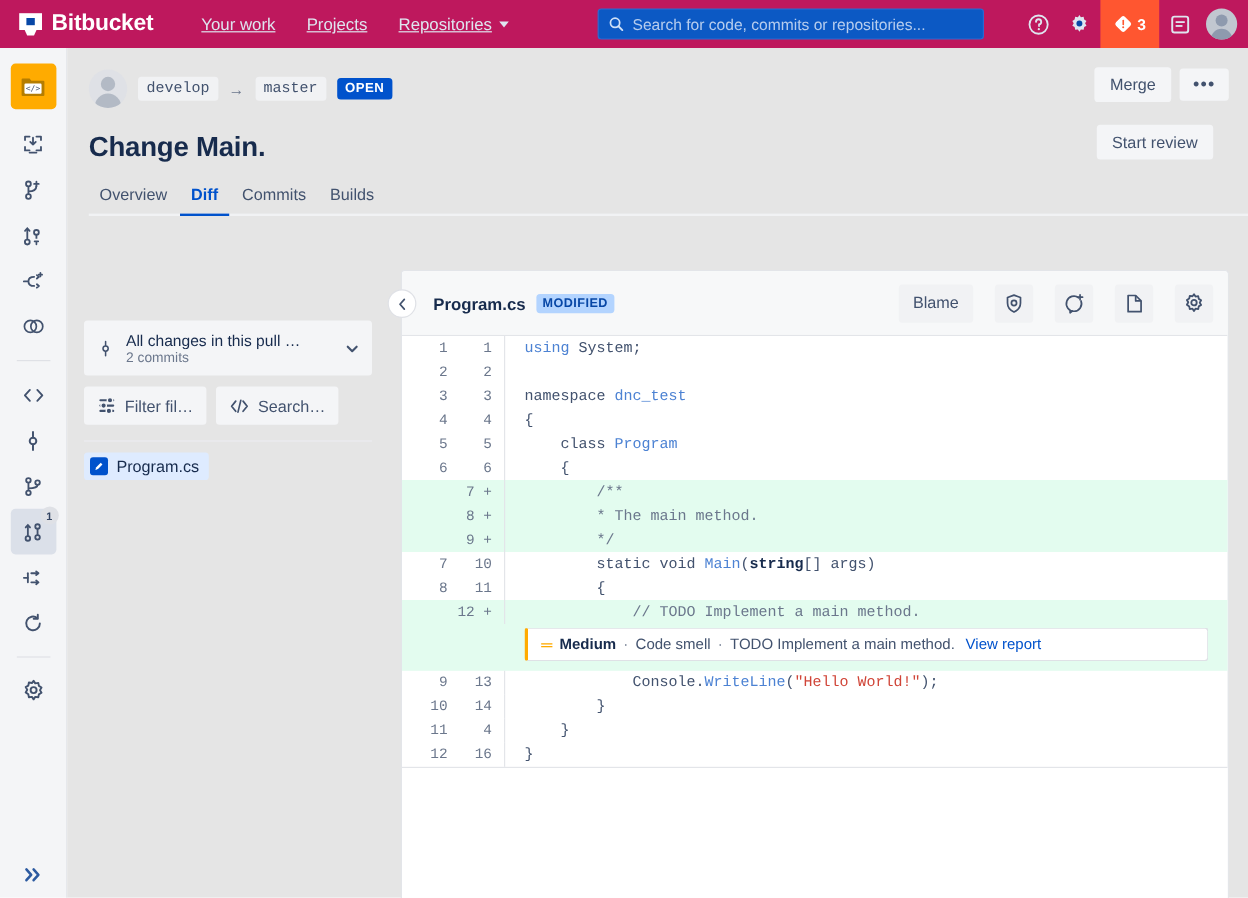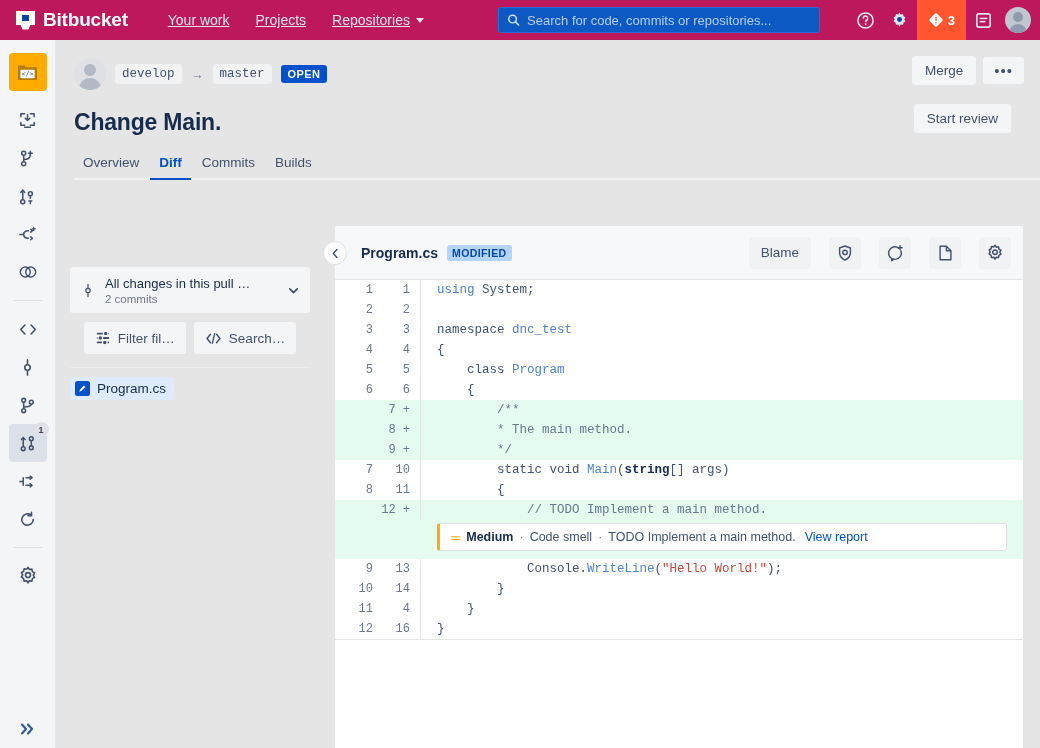--- a/index.html
+++ b/index.html
@@ -106,21 +106,21 @@
 
   
   .filterpane { position:absolute; left:14px; top:227px; width:240px; }
   .changes-select {
     background:#f4f5f7; border-radius:3px; height:46px; display:flex; align-items:center;
     padding:0 10px; gap:9px; cursor:pointer;
   }
   .cs-text { flex:1; min-width:0; }
   .cs-title { font-size:13px; color:#172b4d; white-space:nowrap; overflow:hidden; }
   .cs-sub { font-size:11.5px; color:#6b778c; margin-top:2px; }
-  .filt-row { display:flex; gap:8px; margin-top:9px;justify-content:center; }
+  .filt-row { display:flex; gap:8px; margin-top:9px; }
   .filt-btn {
     background:#f4f5f7; border:none; border-radius:3px; display:flex; align-items:center; gap:7px;
     padding:8px 11px; font-size:13.5px; color:#42526e; cursor:pointer;
     font-family:"Liberation Sans", sans-serif; white-space:nowrap;
   }
   .file-sep { height:1px; background:#ebecf0; margin:13px 0 9px 0; }
   .file-item {
     display:flex; align-items:center; gap:7px; background:#deebff; border-radius:3px;
     padding:4px 8px 4px 5px; width:fit-content; cursor:pointer;
   }

